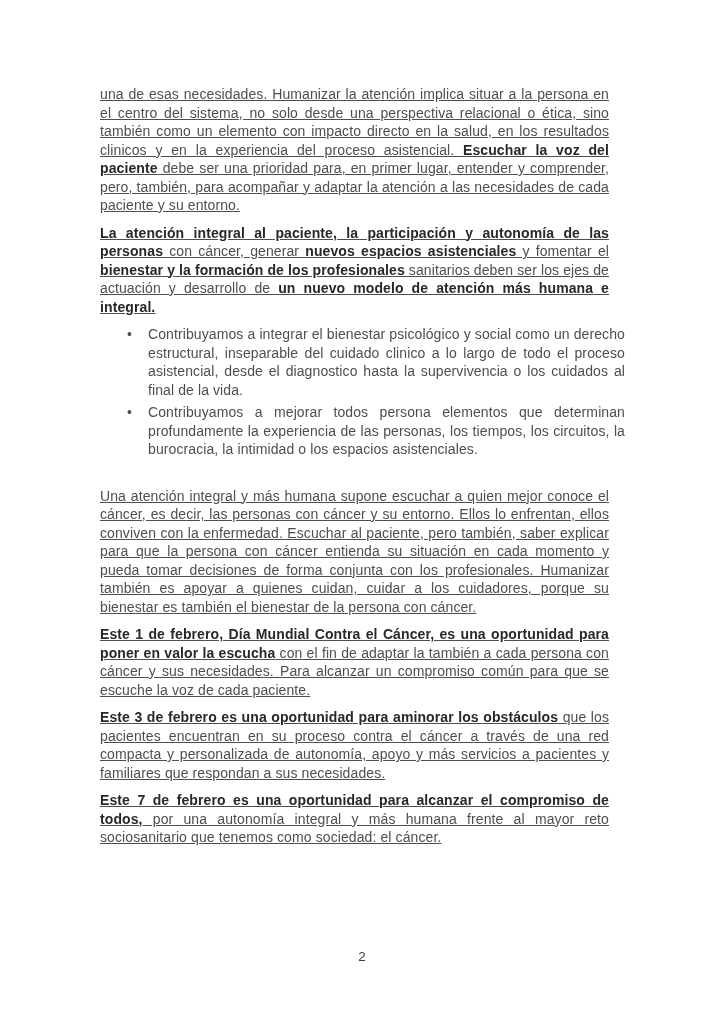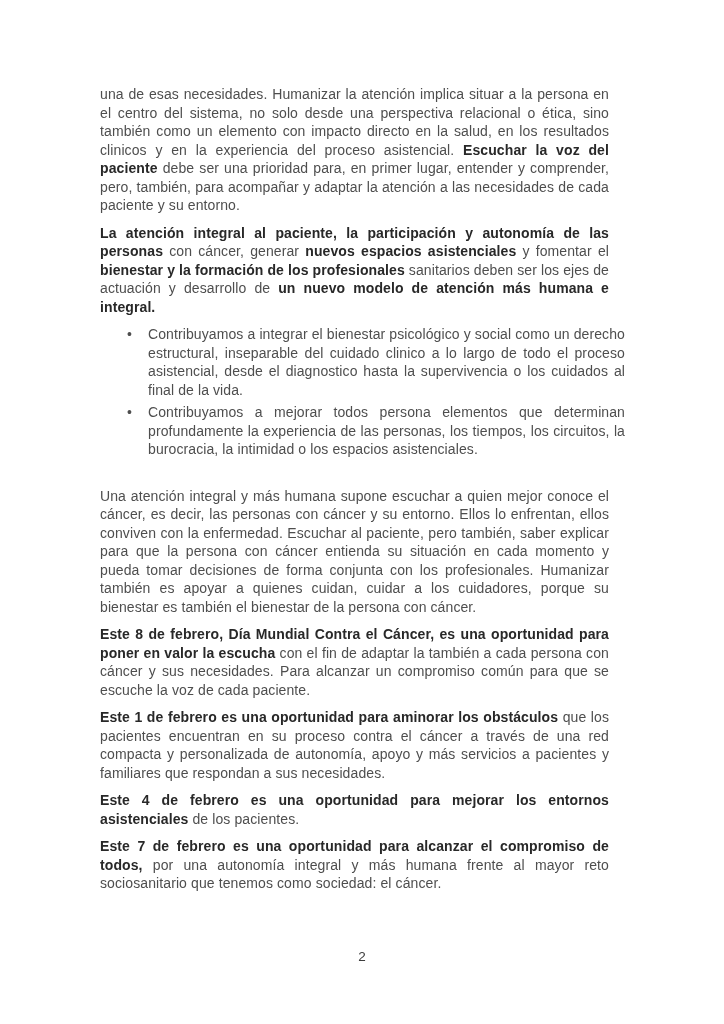--- a/index.html
+++ b/index.html
@@ -18,20 +18,21 @@
     font-family: "Liberation Sans", "DejaVu Sans", sans-serif;
     font-size: 14px;
     line-height: 18.5px;
     letter-spacing: 0.1px;
     color: #4e4e4e;
     overflow: hidden;
   }
   .para {
     margin: 0 16px 9px 0;
     text-align: justify;
+    text-decoration: underline;
   }
   .para .b {
     font-weight: 700;
     color: #282828;
   }
   ul.bullets {
     list-style: none;
     margin: 3px 0 28px 0;
     padding: 0 0 0 48px;
   }
@@ -68,23 +69,22 @@
 
   <p class="para"><span class="b">La atención integral al paciente, la participación y autonomía de las personas</span><span> con cáncer, generar </span><span class="b">nuevos espacios asistenciales</span><span> y fomentar el </span><span class="b">bienestar y la formación de los profesionales</span><span> sanitarios deben ser los ejes de actuación y desarrollo de </span><span class="b">un nuevo modelo de atención más humana e integral.</span></p>
 
   <ul class="bullets">
     <li class="bullet-item"><span>Contribuyamos a integrar el bienestar psicológico y social como un derecho estructural, inseparable del cuidado clinico a lo largo de todo el proceso asistencial, desde el diagnostico hasta la supervivencia o los cuidados al final de la vida.</span></li>
     <li class="bullet-item"><span>Contribuyamos a mejorar todos persona elementos que determinan profundamente la experiencia de las personas, los tiempos, los circuitos, la burocracia, la intimidad o los espacios asistenciales.</span></li>
   </ul>
 
   <p class="para"><span>Una atención integral y más humana supone escuchar a quien mejor conoce el cáncer, es decir, las personas con cáncer y su entorno. Ellos lo enfrentan, ellos conviven con la enfermedad. Escuchar al paciente, pero también, saber explicar para que la persona con cáncer entienda su situación en cada momento y pueda tomar decisiones de forma conjunta con los profesionales. Humanizar también es apoyar a quienes cuidan, cuidar a los cuidadores, porque su bienestar es también el bienestar de la persona con cáncer.</span></p>
 
-  <p class="para"><span class="b">Este 8 de febrero, Día Mundial Contra el Cáncer, es una oportunidad para poner en valor la escucha</span><span> con el fin de adaptar la también a cada persona con cáncer y sus necesidades. Para alcanzar un compromiso común para que se escuche la voz de cada paciente.</span></p>
+  <p class="para"><span class="b">Este 1 de febrero, Día Mundial Contra el Cáncer, es una oportunidad para poner en valor la escucha</span><span> con el fin de adaptar la también a cada persona con cáncer y sus necesidades. Para alcanzar un compromiso común para que se escuche la voz de cada paciente.</span></p>
 
-  <p class="para"><span class="b">Este 1 de febrero es una oportunidad para aminorar los obstáculos</span><span> que los pacientes encuentran en su proceso contra el cáncer a través de una red compacta y personalizada de autonomía, apoyo y más servicios a pacientes y familiares que respondan a sus necesidades.</span></p>
+  <p class="para"><span class="b">Este 3 de febrero es una oportunidad para aminorar los obstáculos</span><span> que los pacientes encuentran en su proceso contra el cáncer a través de una red compacta y personalizada de autonomía, apoyo y más servicios a pacientes y familiares que respondan a sus necesidades.</span></p>
 
-  <p class="para"><span class="b">Este 4 de febrero es una oportunidad para mejorar los entornos asistenciales</span><span> de los pacientes.</span></p>
 
   <p class="para"><span class="b">Este 7 de febrero es una oportunidad para alcanzar el compromiso de todos,</span><span> por una autonomía integral y más humana frente al mayor reto sociosanitario que tenemos como sociedad: el cáncer.</span></p>
 
   <div class="page-number">2</div>
 
 </div>
 
 </body></html>

